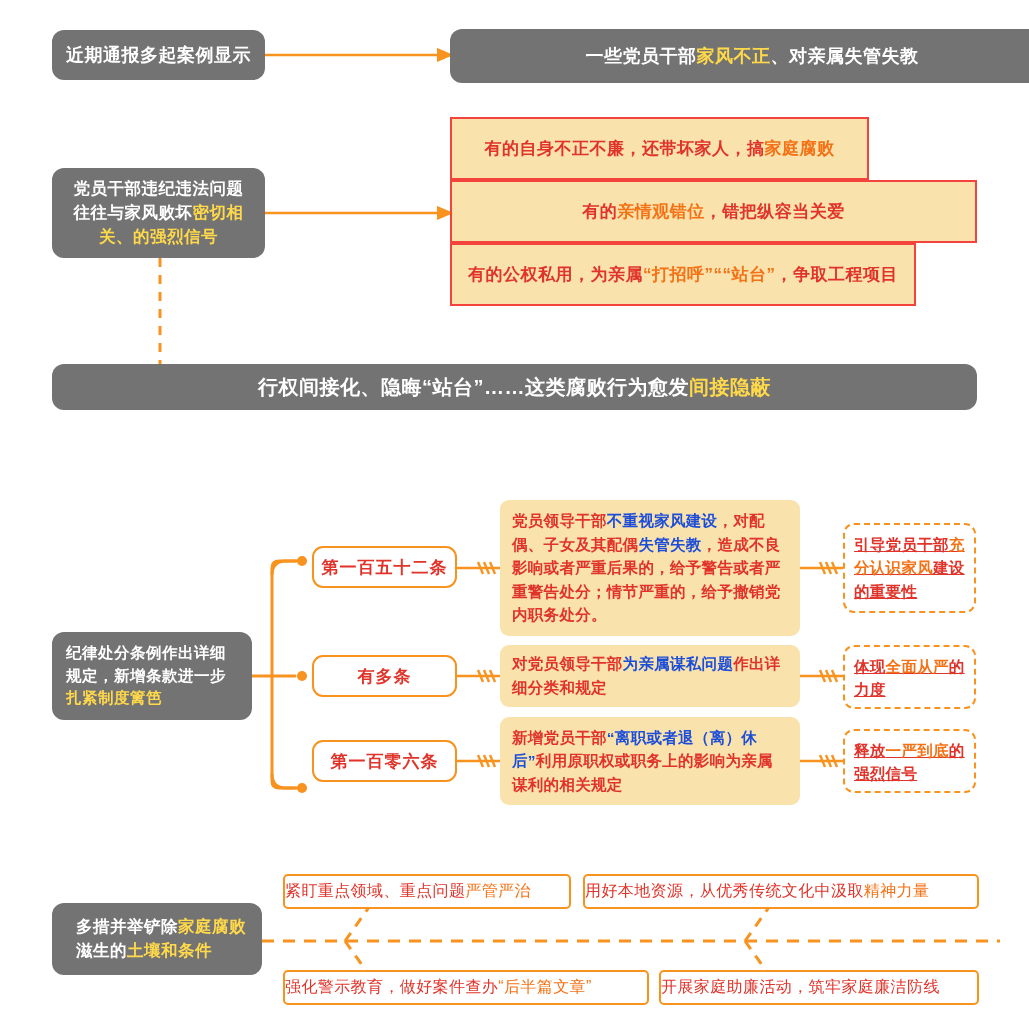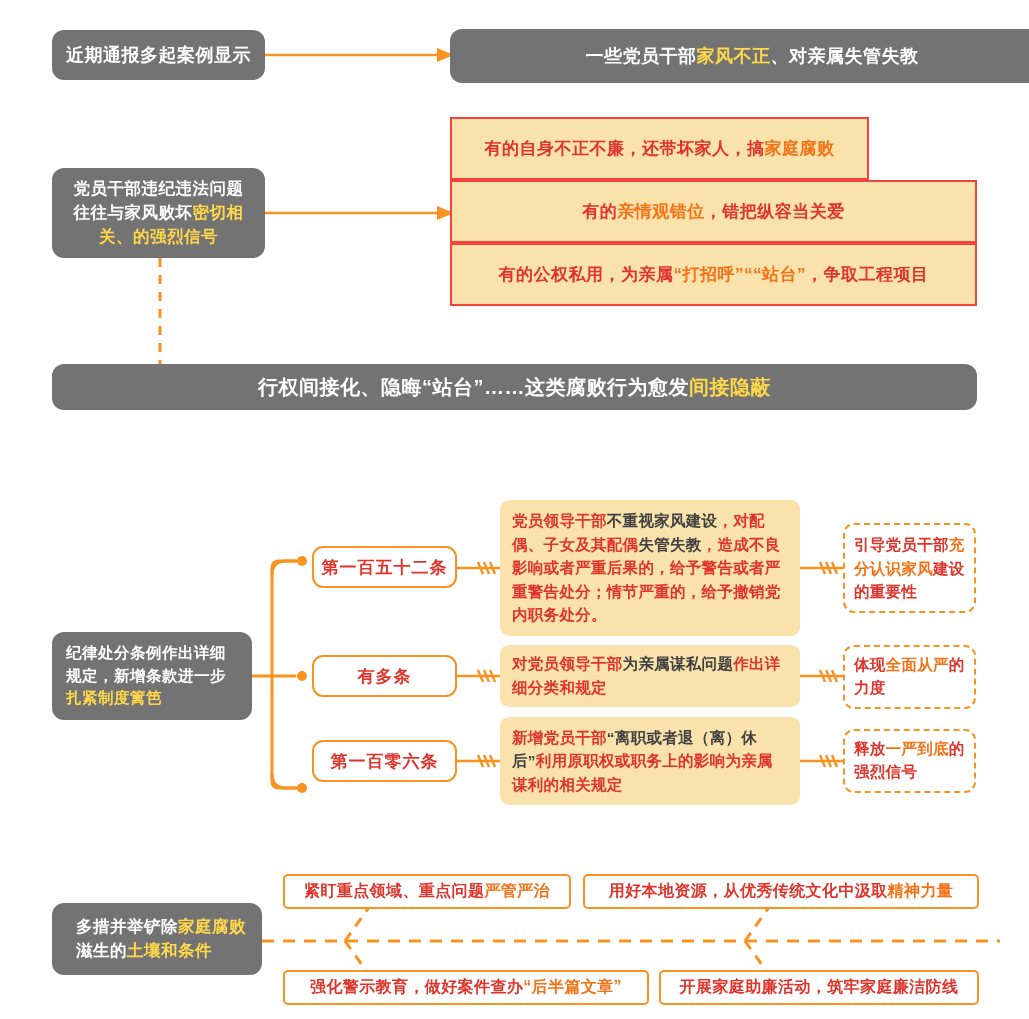--- a/index.html
+++ b/index.html
@@ -26,42 +26,42 @@
     font-weight:bold;line-height:1.4;letter-spacing:.5px;
   }
   .cream-row .hl{color:#F47216;}
 
   .cream-card{
     position:absolute;background:#FAE2AD;border-radius:9px;
     box-sizing:border-box;color:#E0342B;font-weight:bold;
     line-height:1.52;letter-spacing:.3px;padding:9px 12px;
     display:flex;align-items:center;
   }
-  .cream-card .hl{color:#404040;text-align:center;}
+  .cream-card .hl{color:#1d4ed8;text-align:center;}
 
   .pill{
     position:absolute;border:2.5px solid #F7931E;border-radius:11px;
     background:#ffffff;box-sizing:border-box;display:flex;
     align-items:center;justify-content:center;color:#E0342B;
     font-weight:bold;letter-spacing:1px;
   }
 
   .dash-card{
     position:absolute;border:2.5px dashed #F7931E;border-radius:11px;
     background:#ffffff;box-sizing:border-box;color:#E0342B;
     font-weight:bold;line-height:1.5;letter-spacing:.3px;
-    padding:8px 9px;display:flex;align-items:flex-end;
+    padding:8px 9px;display:flex;align-items:flex-start;text-decoration:underline;
   }
   .dash-card .hl{color:#F47216;}
 
   .bottom-box{
     position:absolute;border:2.5px solid #F7931E;border-radius:5px;
     background:#ffffff;box-sizing:border-box;display:flex;
-    align-items:center;justify-content:center;color:#E0342B;
-    font-weight:bold;letter-spacing:.4px;
+    align-items:center;color:#E0342B;
+    font-weight:normal;letter-spacing:.4px;
   }
   .bottom-box .hl{color:#F47216;}
 
   
   .svg-layer{position:absolute;left:0;top:0;width:1029px;height:1019px;
     pointer-events:none;}
 </style>
 </head>
 <body>
 
@@ -151,21 +151,21 @@
     <span><span>往往与家风败坏</span><span class="hl">密切相</span></span>
     <span class="hl">关、的强烈信号</span>
   </div>
 
   <div class="cream-row" style="left:450px;top:117px;width:419px;height:63px;font-size:17px;">
     <span><span>有的自身不正不廉，还带坏家人，搞</span><span class="hl">家庭腐败</span><span></span></span>
   </div>
   <div class="cream-row" style="left:450px;top:180px;width:527px;height:63px;font-size:17px;">
     <span><span>有的</span><span class="hl">亲情观错位</span><span>，错把纵容当关爱</span></span>
   </div>
-  <div class="cream-row" style="left:450px;top:243px;width:527px;height:63px;font-size:17px;">
+  <div class="cream-row" style="left:450px;top:243px;width:466px;height:63px;font-size:17px;">
     <span><span>有的公权私用，为亲属</span><span class="hl">“打招呼”““站台”</span><span>，争取工程项目</span></span>
   </div>
 
   <div class="red-box" style="left:52px;top:364px;width:925px;height:46px;font-size:20px;">
     <span><span>行权间接化、隐晦“站台”……这类腐败行为愈发</span><span class="hl">间接隐蔽</span></span>
   </div>
 
   <div class="red-box" style="left:52px;top:632px;width:200px;height:88px;font-size:15.5px;
               flex-direction:column;align-items:flex-start;padding-left:14px;text-align:left;">
     <span>纪律处分条例作出详细</span>

